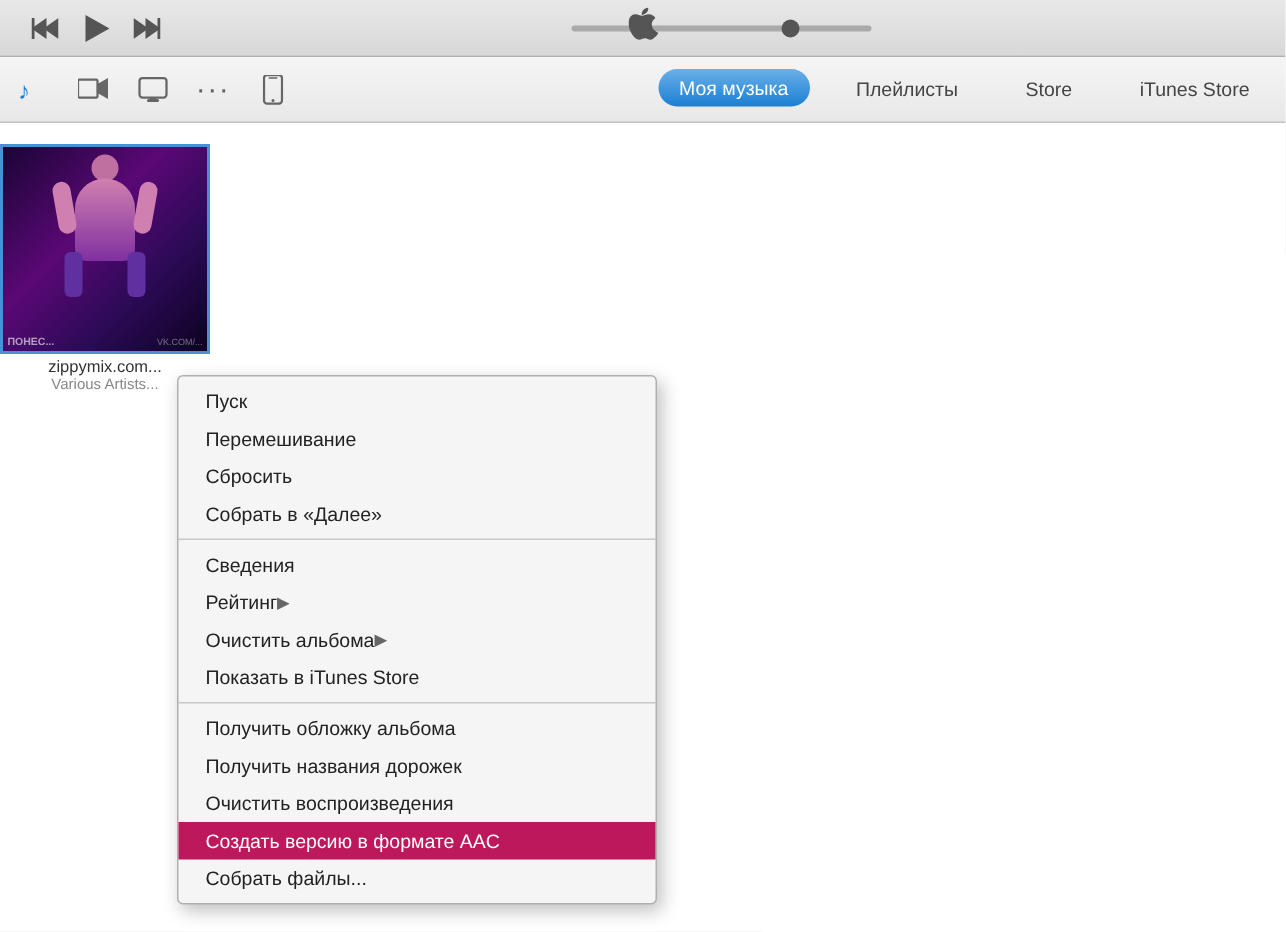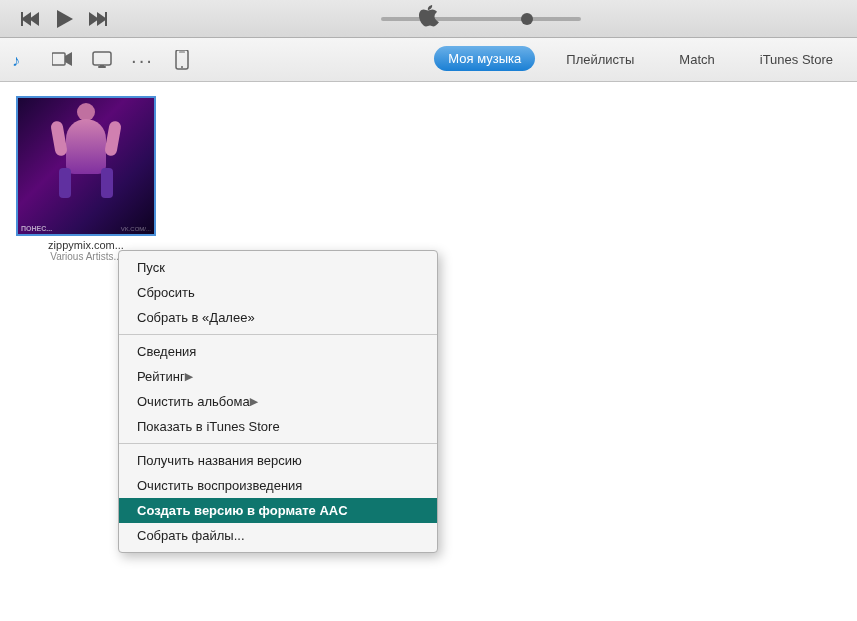--- a/index.html
+++ b/index.html
@@ -130,21 +130,21 @@
       flex: 1;
       height: calc(621px - 38px - 44px);
       position: relative;
       overflow: hidden;
     }
 
     
     .album-item {
       position: absolute;
       top: 14px;
-      left: 16px;
+      left: 0;
       width: 140px;
       cursor: pointer;
     }
     .album-cover {
       width: 140px;
       height: 140px;
       background: linear-gradient(135deg, #2a1a4a 0%, #6a0a8a 30%, #3a1a6a 60%, #1a0a2a 100%);
       border: 2px solid #4a90d9;
       position: relative;
       overflow: hidden;
@@ -184,23 +184,22 @@
       padding: 5px 18px;
       font-size: 13px;
       color: #222;
       cursor: pointer;
       display: flex;
       align-items: center;
       justify-content: flex-start;
       white-space: nowrap;
     }
     .menu-item.highlighted {
-      background: #0f766e;
+      background: #be185d;
       color: white;
-      font-weight: bold;
     }
     .menu-separator {
       height: 1px;
       background: #c8c8c8;
       margin: 4px 0;
     }
     .menu-arrow {
       font-size: 11px;
       color: #666;
     }
@@ -275,21 +274,21 @@
   </div>
 
   <div class="nav-tabs">
     <div class="nav-tab active">
       <span>Моя музыка</span>
     </div>
     <div class="nav-tab">
       <span>Плейлисты</span>
     </div>
     <div class="nav-tab">
-      <span>Match</span>
+      <span>Store</span>
     </div>
     <div class="nav-tab">
       <span>iTunes Store</span>
     </div>
   </div>
 </div>
 
 <div class="main-content">
 
   <div class="album-item">
@@ -310,20 +309,23 @@
     </div>
     <div class="album-title">zippymix.com...</div>
     <div class="album-artist">Various Artists...</div>
   </div>
 
   <div class="context-menu" id="context-menu">
   <div class="menu-item">
         <span>Пуск</span>
       </div>
       <div class="menu-item">
+        <span>Перемешивание</span>
+      </div>
+      <div class="menu-item">
         <span>Сбросить</span>
       </div>
       <div class="menu-item">
         <span>Собрать в «Далее»</span>
       </div>
       <div class="menu-separator"></div>
       <div class="menu-item">
         <span>Сведения</span>
       </div>
       <div class="menu-item">
@@ -332,21 +334,24 @@
       </div>
       <div class="menu-item">
         <span>Очистить альбома</span>
         <span class="menu-arrow">▶</span>
       </div>
       <div class="menu-item">
         <span>Показать в iTunes Store</span>
       </div>
       <div class="menu-separator"></div>
       <div class="menu-item">
-        <span>Получить названия версию</span>
+        <span>Получить обложку альбома</span>
+      </div>
+      <div class="menu-item">
+        <span>Получить названия дорожек</span>
       </div>
       <div class="menu-item">
         <span>Очистить воспроизведения</span>
       </div>
       <div class="menu-item highlighted">
         <span>Создать версию в формате AAC</span>
       </div>
       <div class="menu-item">
         <span>Собрать файлы...</span>
       </div>

